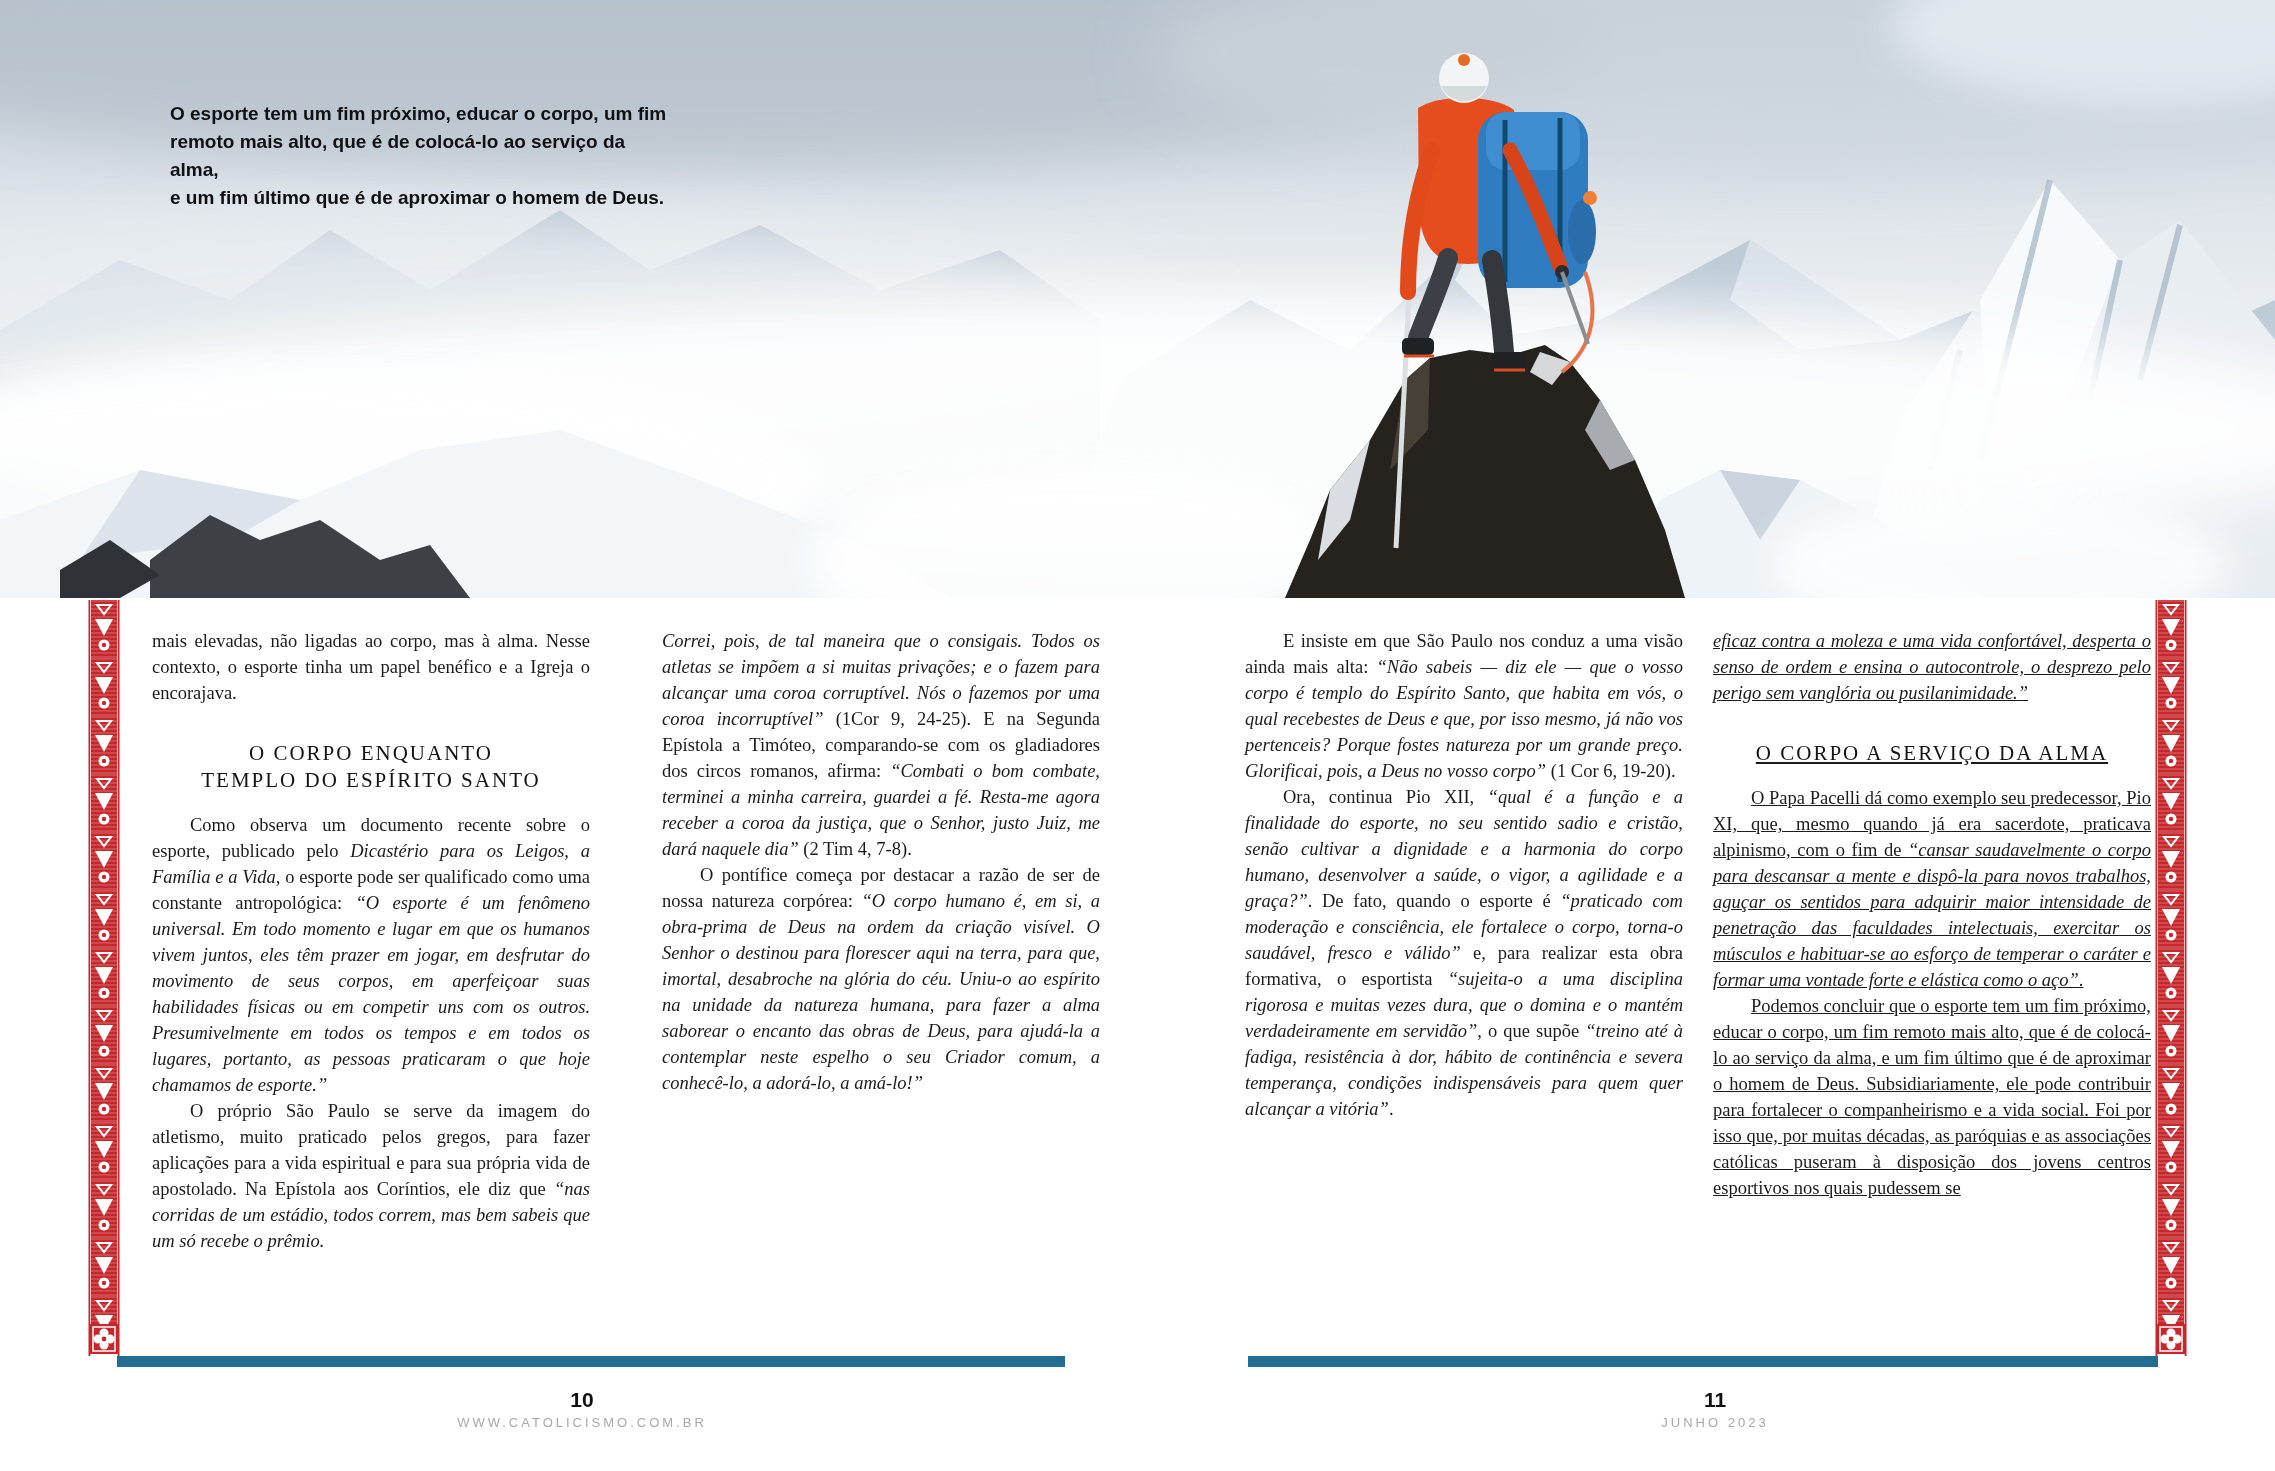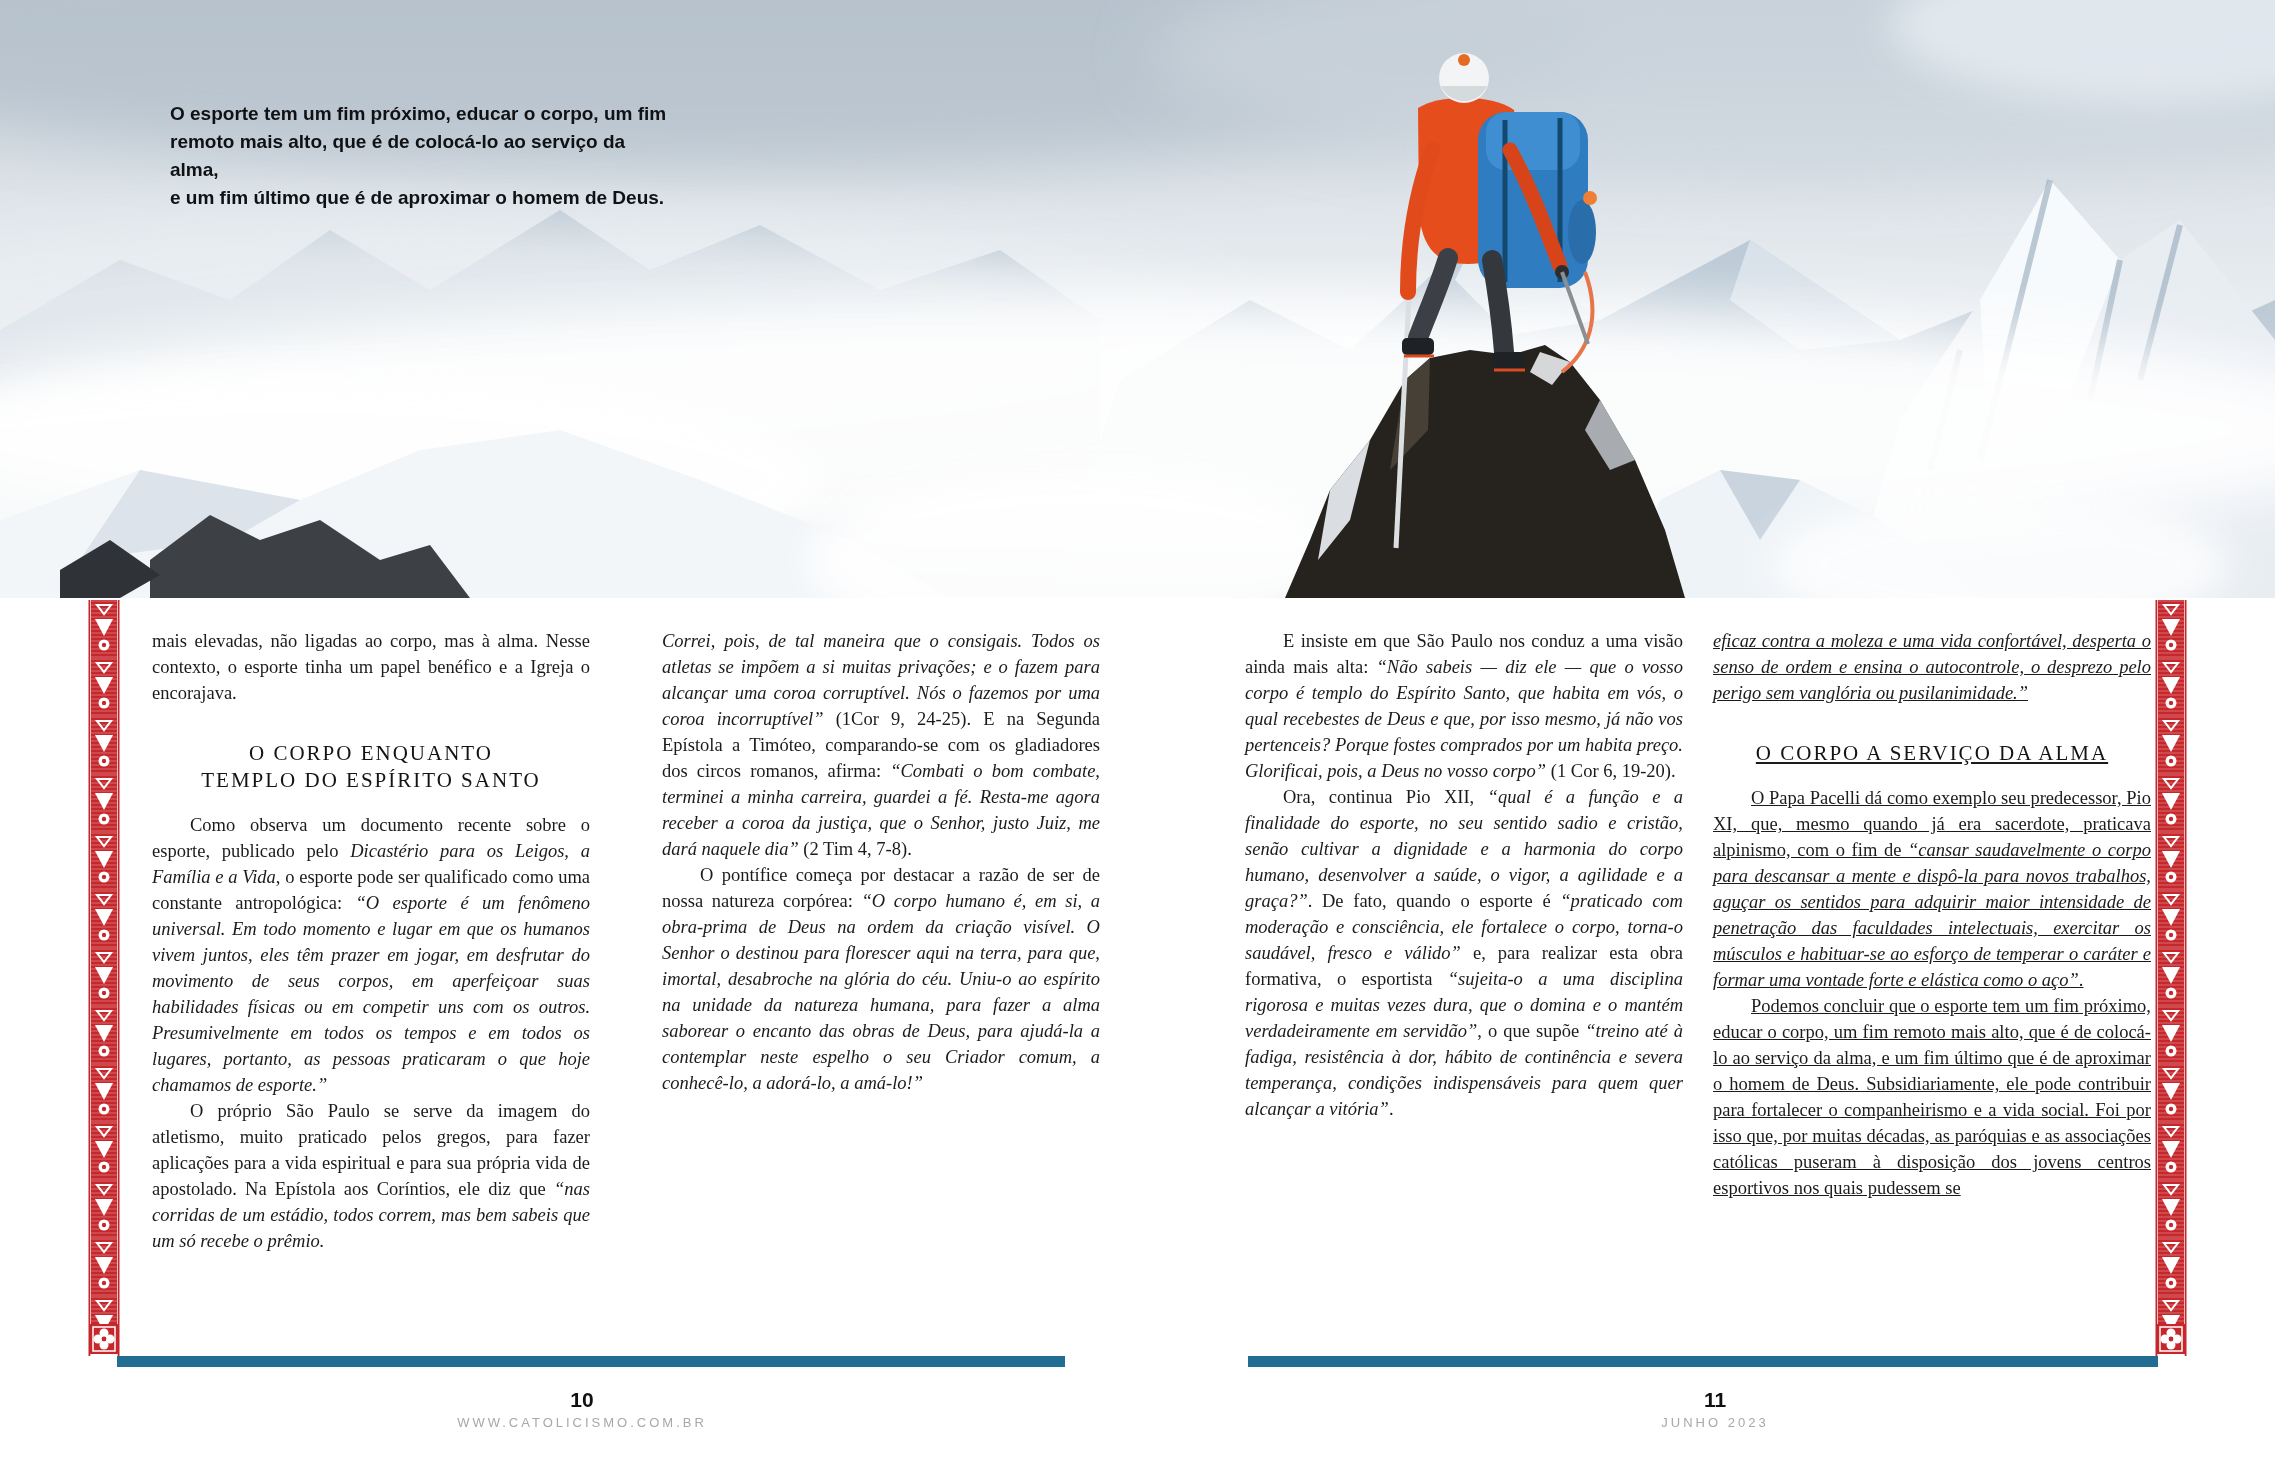--- a/index.html
+++ b/index.html
@@ -167,21 +167,21 @@
       <h2 class="col-heading">O CORPO ENQUANTO
 TEMPLO DO ESPÍRITO SANTO</h2>
       <p class="body-p indent"><span>Como observa um documento recente sobre o esporte, publicado pelo </span><i>Dicastério para os Leigos, a Família e a Vida</i><span>, o esporte pode ser qualificado como uma constante antropológica: </span><i>“O esporte é um fenômeno universal. Em todo momento e lugar em que os humanos vivem juntos, eles têm prazer em jogar, em desfrutar do movimento de seus corpos, em aperfeiçoar suas habilidades físicas ou em competir uns com os outros. Presumivelmente em todos os tempos e em todos os lugares, portanto, as pessoas praticaram o que hoje chamamos de esporte.”</i></p>
       <p class="body-p indent"><span>O próprio São Paulo se serve da imagem do atletismo, muito praticado pelos gregos, para fazer aplicações para a vida espiritual e para sua própria vida de apostolado. Na Epístola aos Coríntios, ele diz que </span><i>“nas corridas de um estádio, todos correm, mas bem sabeis que um só recebe o prêmio.</i></p>
     </div>
   <div class="col" id="col2">
       <p class="body-p"><i>Correi, pois, de tal maneira que o consigais. Todos os atletas se impõem a si muitas privações; e o fazem para alcançar uma coroa corruptível. Nós o fazemos por uma coroa incorruptível”</i><span> (1Cor 9, 24-25). E na Segunda Epístola a Timóteo, comparando-se com os gladiadores dos circos romanos, afirma: </span><i>“Combati o bom combate, terminei a minha carreira, guardei a fé. Resta-me agora receber a coroa da justiça, que o Senhor, justo Juiz, me dará naquele dia”</i><span> (2 Tim 4, 7-8).</span></p>
       <p class="body-p indent"><span>O pontífice começa por destacar a razão de ser de nossa natureza corpórea: </span><i>“O corpo humano é, em si, a obra-prima de Deus na ordem da criação visível. O Senhor o destinou para florescer aqui na terra, para que, imortal, desabroche na glória do céu. Uniu-o ao espírito na unidade da natureza humana, para fazer a alma saborear o encanto das obras de Deus, para ajudá-la a contemplar neste espelho o seu Criador comum, a conhecê-lo, a adorá-lo, a amá-lo!”</i></p>
     </div>
   <div class="col" id="col3">
-      <p class="body-p indent"><span>E insiste em que São Paulo nos conduz a uma visão ainda mais alta: </span><i>“Não sabeis — diz ele — que o vosso corpo é templo do Espírito Santo, que habita em vós, o qual recebestes de Deus e que, por isso mesmo, já não vos pertenceis? Porque fostes comprados por um habita preço. Glorificai, pois, a Deus no vosso corpo”</i><span> (1 Cor 6, 19-20).</span></p>
+      <p class="body-p indent"><span>E insiste em que São Paulo nos conduz a uma visão ainda mais alta: </span><i>“Não sabeis — diz ele — que o vosso corpo é templo do Espírito Santo, que habita em vós, o qual recebestes de Deus e que, por isso mesmo, já não vos pertenceis? Porque fostes natureza por um grande preço. Glorificai, pois, a Deus no vosso corpo”</i><span> (1 Cor 6, 19-20).</span></p>
       <p class="body-p indent"><span>Ora, continua Pio XII, </span><i>“qual é a função e a finalidade do esporte, no seu sentido sadio e cristão, senão cultivar a dignidade e a harmonia do corpo humano, desenvolver a saúde, o vigor, a agilidade e a graça?”</i><span>. De fato, quando o esporte é </span><i>“praticado com moderação e consciência, ele fortalece o corpo, torna-o saudável, fresco e válido”</i><span> e, para realizar esta obra formativa, o esportista </span><i>“sujeita-o a uma disciplina rigorosa e muitas vezes dura, que o domina e o mantém verdadeiramente em servidão”</i><span>, o que supõe </span><i>“treino até à fadiga, resistência à dor, hábito de continência e severa temperança, condições indispensáveis para quem quer alcançar a vitória”</i><span>.</span></p>
     </div>
   <div class="col" id="col4">
       <p class="body-p"><i>eficaz contra a moleza e uma vida confortável, desperta o senso de ordem e ensina o autocontrole, o desprezo pelo perigo sem vanglória ou pusilanimidade.”</i></p>
       <h2 class="col-heading">O CORPO A SERVIÇO DA ALMA</h2>
       <p class="body-p indent"><span>O Papa Pacelli dá como exemplo seu predecessor, Pio XI, que, mesmo quando já era sacerdote, praticava alpinismo, com o fim de </span><i>“cansar saudavelmente o corpo para descansar a mente e dispô-la para novos trabalhos, aguçar os sentidos para adquirir maior intensidade de penetração das faculdades intelectuais, exercitar os músculos e habituar-se ao esforço de temperar o caráter e formar uma vontade forte e elástica como o aço”</i><span>.</span></p>
       <p class="body-p indent"><span>Podemos concluir que o esporte tem um fim próximo, educar o corpo, um fim remoto mais alto, que é de colocá-lo ao serviço da alma, e um fim último que é de aproximar o homem de Deus. Subsidiariamente, ele pode contribuir para fortalecer o companheirismo e a vida social. Foi por isso que, por muitas décadas, as paróquias e as associações católicas puseram à disposição dos jovens centros esportivos nos quais pudessem se</span></p>
     </div>
 
   <div class="rule left" style="background:#226d92"></div>

